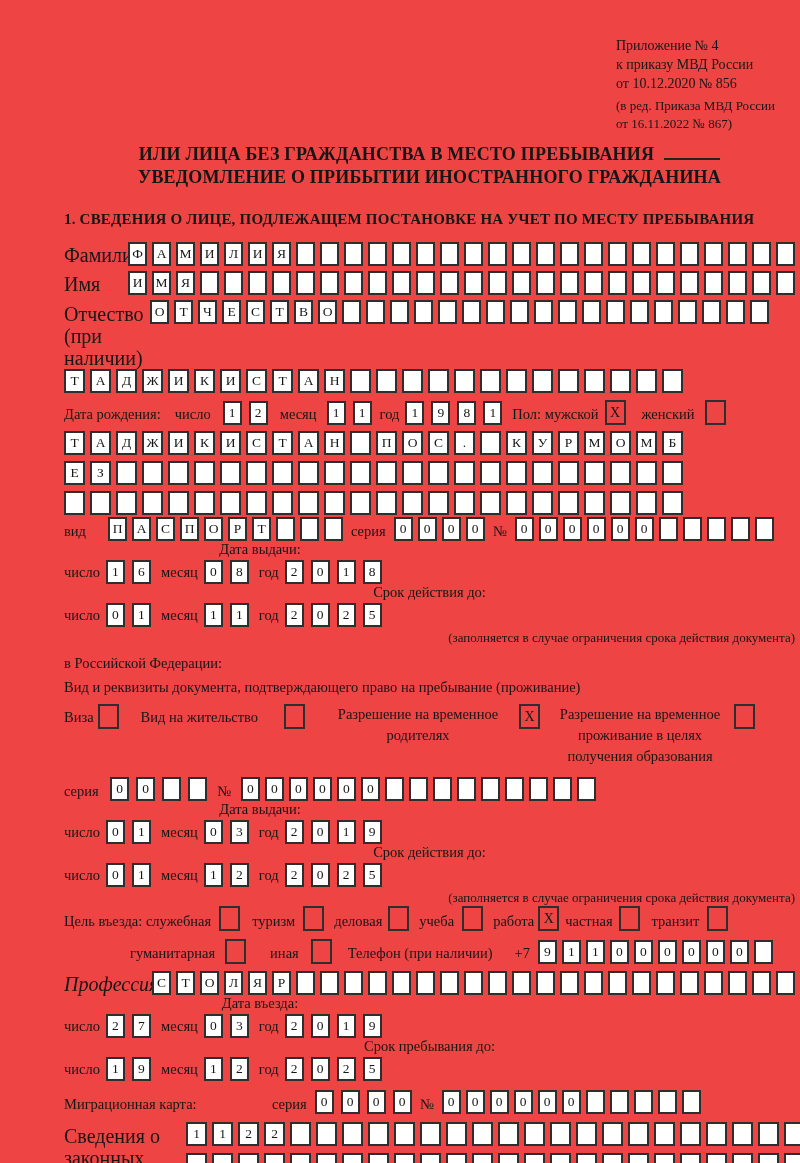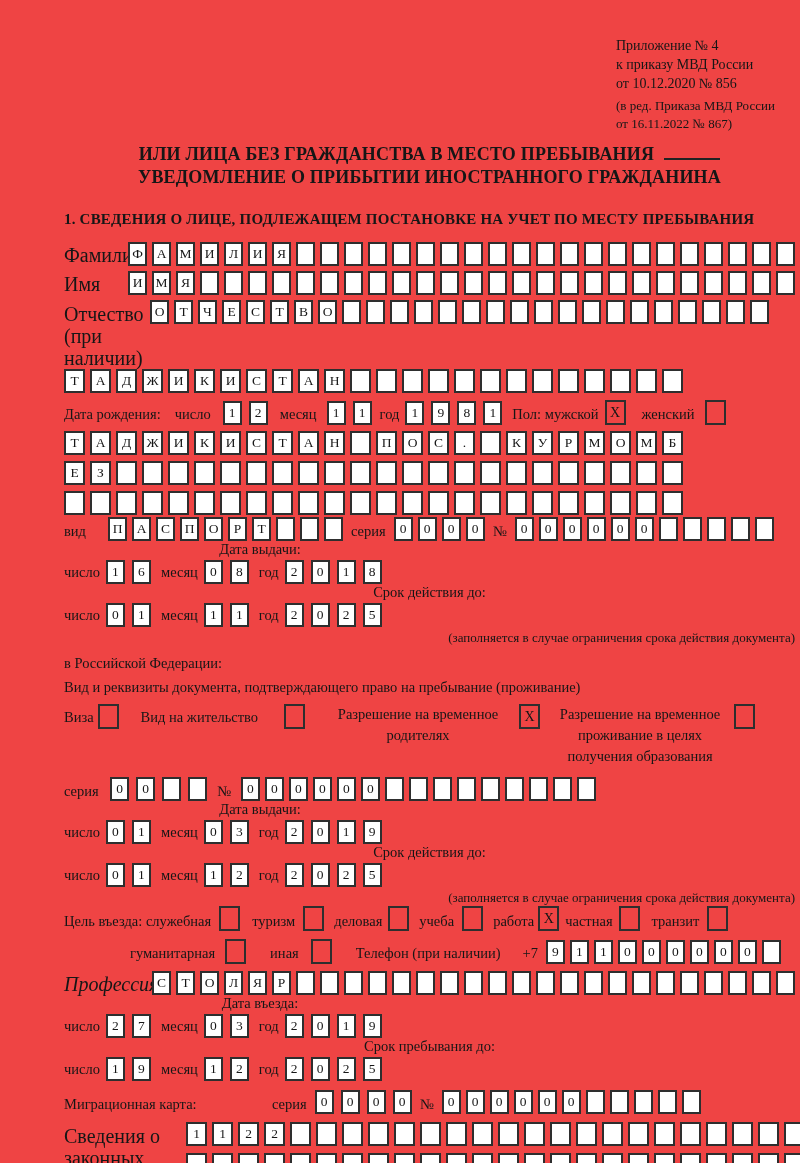--- a/index.html
+++ b/index.html
@@ -505,21 +505,21 @@
     <span class="cb" style="margin-left:6px"></span>
     <span class="ilbl" style="margin-left:12px">транзит</span>
     <span class="cb" style="margin-left:8px"></span>
   </div>
 
   <div class="row" style="margin-top:8px;align-items:center">
     <span class="ilbl" style="margin-left:66px">гуманитарная</span>
     <span class="cb" style="margin-left:10px"></span>
     <span class="ilbl" style="margin-left:24px">иная</span>
     <span class="cb" style="margin-left:12px"></span>
-    <span class="ilbl" style="margin-left:24px">Телефон (при наличии)</span>
+    <span class="ilbl" style="margin-left:16px">Телефон (при наличии)</span>
     <span class="ilbl" style="margin-left:22px;margin-right:8px">+7</span>
     <span class="cells">
         <span class="cell">9</span>
         <span class="cell">1</span>
         <span class="cell">1</span>
         <span class="cell">0</span>
         <span class="cell">0</span>
         <span class="cell">0</span>
         <span class="cell">0</span>
         <span class="cell">0</span>

